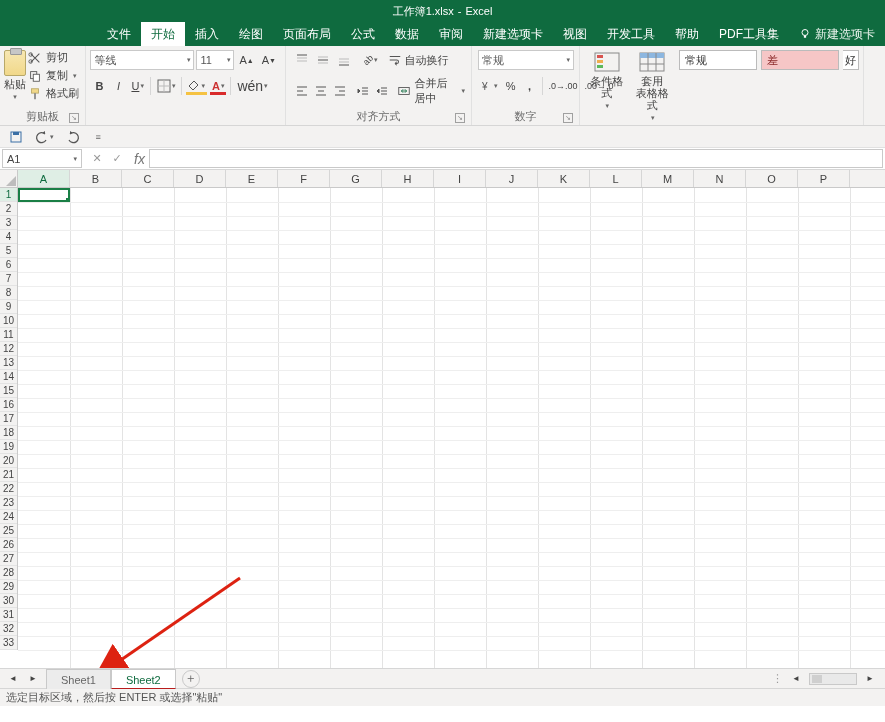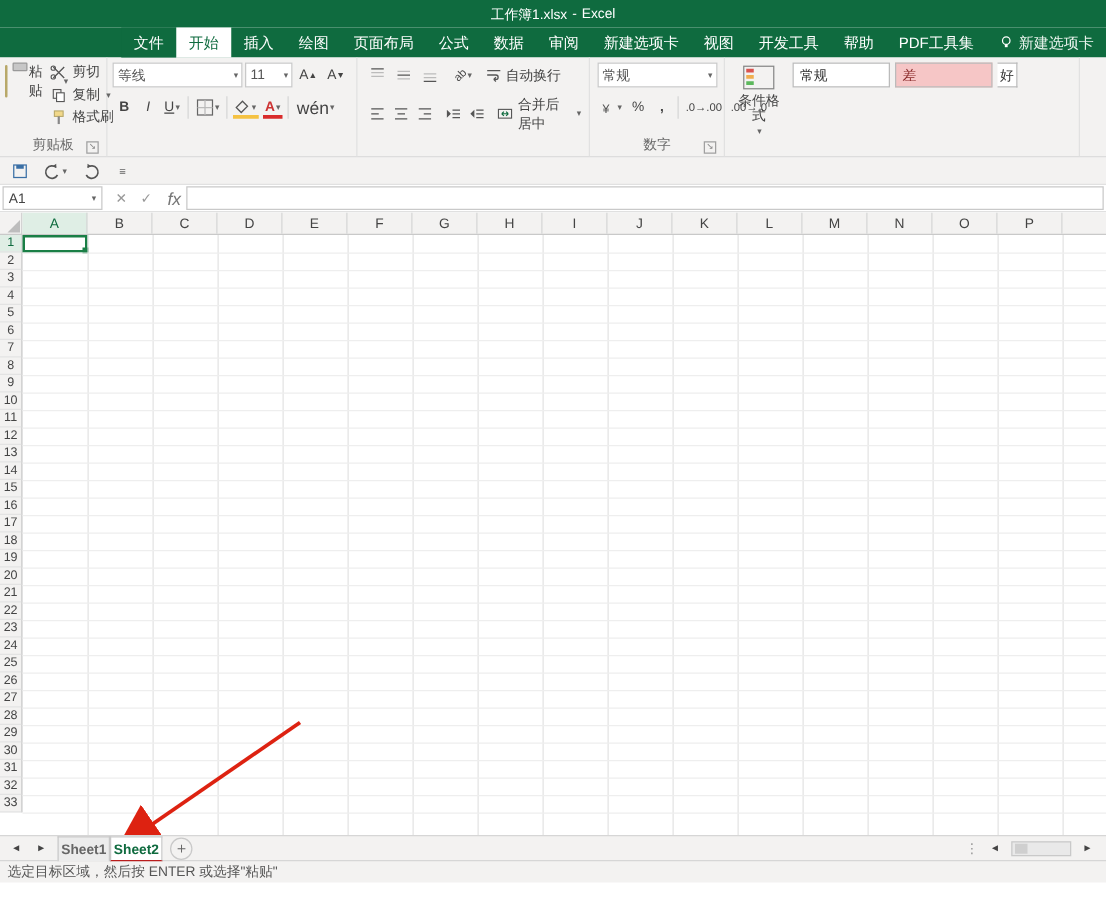--- a/index.html
+++ b/index.html
@@ -16,21 +16,21 @@
 .bulb { width: 12px; height: 12px; display:inline-block; }
 .bulb svg { width:12px; height:12px; }
 
 .ribbon { height: 80px; background: #f3f2f1; border-bottom: 1px solid #d6d6d6; display: flex; align-items: stretch; font-size: 11px; color: #444; }
 .group { border-right: 1px solid #e1e1e1; display: flex; flex-direction: column; padding: 2px 4px 1px; position: relative; }
 .group-body { flex: 1; display: flex; align-items: flex-start; }
 .group-label { text-align: center; font-size: 11px; color: #6a6a6a; height: 16px; line-height: 16px; position: relative; }
 .group-label .launcher { position: absolute; right: 2px; bottom: 1px; width: 10px; height: 10px; border: 1px solid #a0a0a0; font-size: 7px; line-height: 7px; text-align: center; color: #888; cursor: pointer; }
 
 .clipboard { width: 86px; }
-.paste-big { width: 34px; display: flex; flex-direction: row; align-items: center; padding-top: 2px; gap: 17px; cursor: pointer; }
+.paste-big { width: 34px; display: flex; flex-direction: column; align-items: center; padding-top: 2px; gap: 1px; cursor: pointer; }
 .paste-icon { width: 22px; height: 26px; background: linear-gradient(#f7e7b2,#f1d88a); border: 1px solid #b8a869; border-radius: 2px; position: relative; }
 .paste-icon::before { content:""; position:absolute; top:-3px; left:5px; width:10px; height:5px; background:#c7c7c7; border:1px solid #999; border-radius:1px;}
 .paste-label { font-size:11px; }
 .paste-dd { font-size:7px; color:#666; }
 .clip-stack { display:flex; flex-direction:column; gap:3px; padding: 2px 2px 0 2px; }
 .clip-item { display:flex; align-items:center; gap:4px; cursor:pointer; white-space:nowrap; }
 .mini-icon { width:14px; height:14px; display:inline-flex; align-items:center; justify-content:center; }
 .mini-icon svg { width:14px; height:14px; }
 
 .font-group { width: 200px; align-items: flex-end; }
@@ -94,21 +94,21 @@
 .cell-row-line { position:absolute; left:0; right:0; height:1px; background:#eeeeee;}
 .active-cell { position:absolute; top:0; left:0; width:52px; height:14px; border:2px solid #1a7f46; box-sizing:border-box;}
 .active-cell::after { content:""; position:absolute; right:-3px; bottom:-3px; width:5px; height:5px; background:#1a7f46;}
 
 .arrow-annot { position:absolute; pointer-events:none; }
 .arrow-annot svg { overflow:visible; }
 
 .sheet-tabs { height:20px; border-top:1px solid #d6d6d6; background:#f3f2f1; display:flex; align-items:center; font-size:11px; position:relative;}
 .sheet-nav { display:flex; gap:2px; padding:0 4px;}
 .sheet-nav .btn { width:14px; height:16px; font-size:8px;}
-.sheet-tab { padding:0 2px; height:20px; line-height:20px; background:#ececec; border:1px solid #c9c9c9; border-bottom:none; margin-top:0px; cursor:pointer; color:#666;font-weight:bold;}
+.sheet-tab { padding:0 14px; height:20px; line-height:20px; background:#ececec; border:1px solid #c9c9c9; border-bottom:none; margin-top:0px; cursor:pointer; color:#666;}
 .sheet-tab.active { background:#fff; color:#0f6b3f; border-bottom:1px solid #b91c1c; }
 .new-sheet { width:18px; height:18px; border:1px solid #c9c9c9; border-radius:50%; margin-left:6px; display:flex; align-items:center; justify-content:center; font-size:12px; color:#666; cursor:pointer;}
 .sheet-scroll { margin-left:auto; display:flex; align-items:center; gap:4px; padding-right:6px;}
 .sheet-scroll .track { width:48px; height:12px; background:#e9e9e9; border:1px solid #c9c9c9; position:relative;}
 .sheet-scroll .track .thumb { position:absolute; left:2px; top:1px; width:10px; height:8px; background:#cfcfcf;}
 
 .statusbar { height:18px; background:#f3f2f1; border-top:1px solid #d6d6d6; font-size:11px; color:#555; display:flex; align-items:center; padding:0 6px;}
 
 .col-h.active, .row-h.active { background:#dfeee5; color:#0f6b3f; }
 </style>
@@ -324,20 +324,21 @@
                   <rect x="2" y="4" width="12" height="8" fill="none" stroke="#555"></rect>
                   <path d="M5 8h6M5 8l2-2M5 8l2 2M11 8l-2-2M11 8l-2 2" stroke="#0f6b3f" fill="none"></path>
                 </svg>
               </span>
             <span>合并后居中</span>
               <span class="dd-caret">▾</span>
           </div>
         </div>
       </div>
     </div>
+    <div class="group-label"><span>对齐方式</span><span class="launcher">↘</span></div>
   </div>
 
   <div class="group number-group">
     <div class="group-body">
       <div class="number-controls">
         <div class="dd num-fmt">
             <span>常规</span>
             <span class="caret">▾</span>
           </div>
         <div class="align-row">
@@ -369,20 +370,34 @@
       <div class="big-btn">
         <span class="ico">
             <svg viewBox="0 0 28 24">
               <rect x="2" y="3" width="24" height="18" fill="none" stroke="#888"></rect>
               <rect x="4" y="5" width="6" height="3" fill="#d9534f"></rect>
               <rect x="4" y="10" width="6" height="3" fill="#f0ad4e"></rect>
               <rect x="4" y="15" width="6" height="3" fill="#5cb85c"></rect>
             </svg>
           </span>
         <span>条件格式</span>
+          <span class="dd-caret">▾</span>
+      </div>
+      <div class="big-btn">
+        <span class="ico">
+            <svg viewBox="0 0 28 24">
+              <rect x="2" y="3" width="24" height="18" fill="none" stroke="#888"></rect>
+              <rect x="2" y="3" width="24" height="5" fill="#8db7e0"></rect>
+              <line x1="10" y1="3" x2="10" y2="21" stroke="#888"></line>
+              <line x1="18" y1="3" x2="18" y2="21" stroke="#888"></line>
+              <line x1="2" y1="14" x2="26" y2="14" stroke="#888"></line>
+            </svg>
+          </span>
+        <span style="white-space:pre-line">套用
+表格格式</span>
           <span class="dd-caret">▾</span>
       </div>
       <div class="cell-styles">
         <div class="cs-row">
           <div class="cs cs-normal">
               <span>常规</span>
             </div>
           <div class="cs cs-bad">
               <span>差</span>
             </div>

